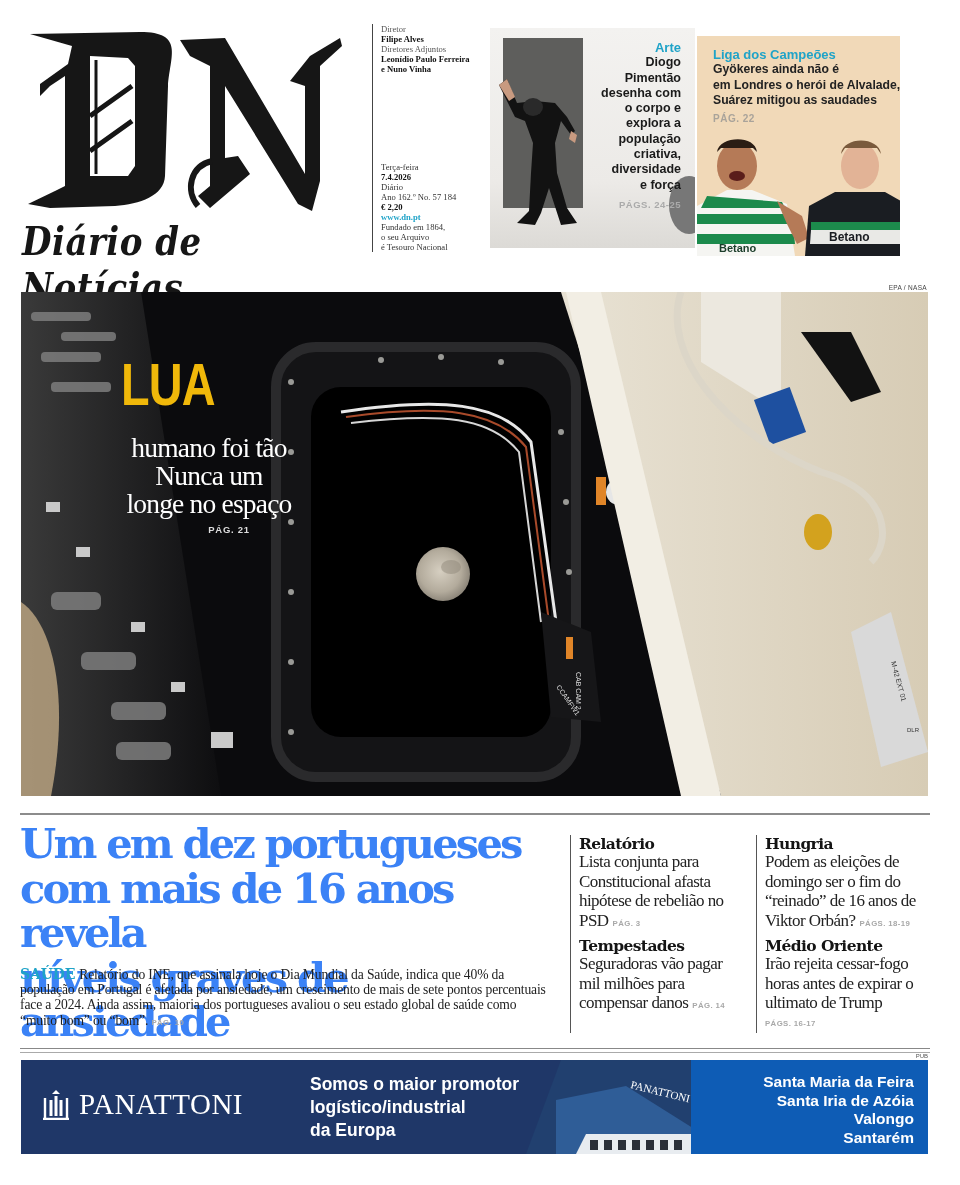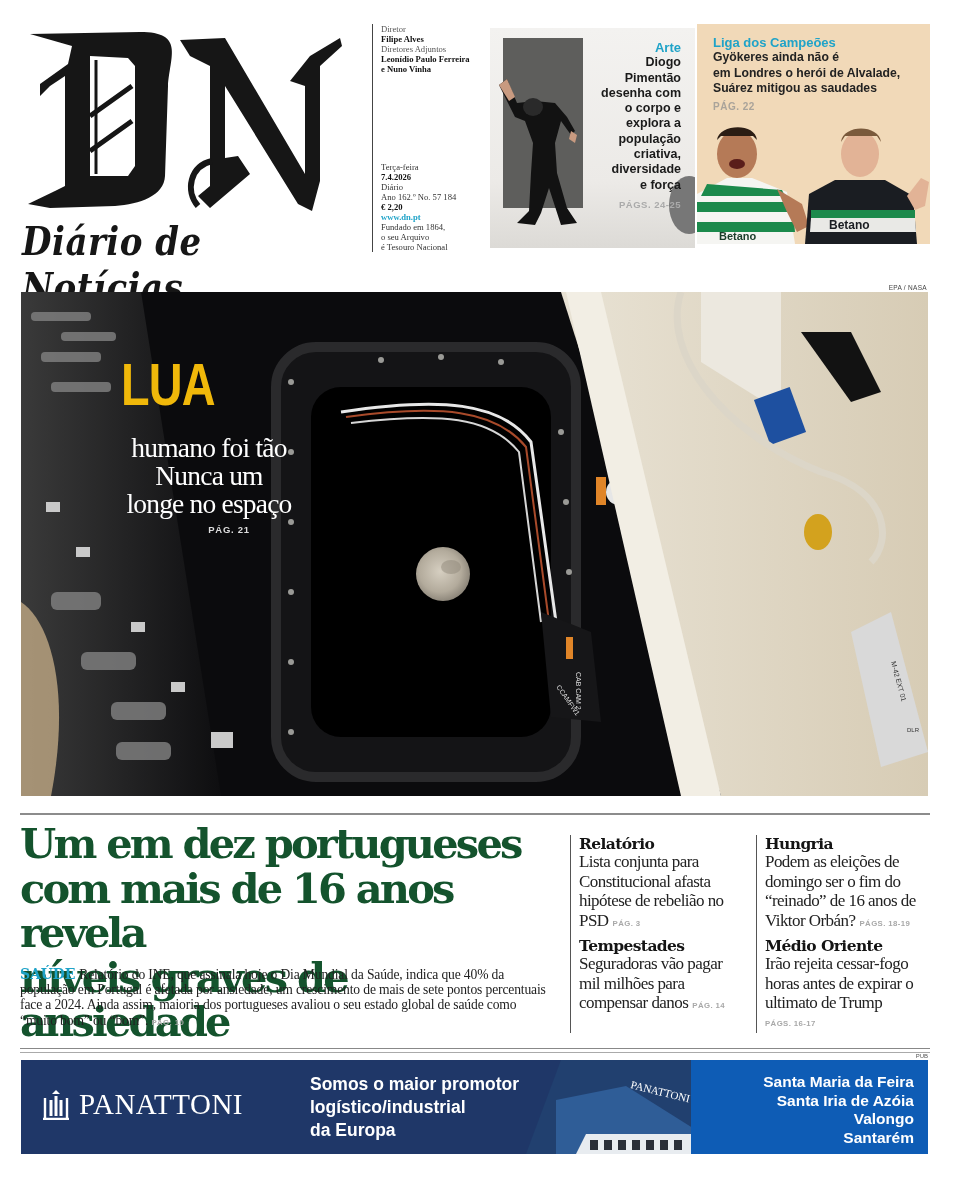--- a/index.html
+++ b/index.html
@@ -23,21 +23,21 @@
   .teaser-arte { position: absolute; left: 490px; top: 28px; width: 205px; height: 220px; overflow: hidden;
                  background: linear-gradient(180deg, #f3f2f0 0%, #eceae7 70%, #dcdad6 100%); }
   .arte-panel { position: absolute; left: 13px; top: 10px; width: 80px; height: 170px; background: #5e5e5c; }
   .arte-figure { position: absolute; left: 5px; top: 45px; width: 110px; height: 160px; }
   .arte-ball { position: absolute; right: -14px; top: 148px; width: 40px; height: 58px; border-radius: 50%; background: #777; }
   .arte-text { position: absolute; right: 14px; top: 12px; width: 120px; text-align: right;
                font-family: "Liberation Sans", sans-serif; font-weight: bold; font-size: 12.5px; line-height: 15.3px; color: #1a1a1a; }
   .arte-text .kicker { color: #1fa3c8; font-size: 13px; }
   .arte-text .pag { color: #aaa; font-size: 9.5px; margin-top: 4px; letter-spacing: 0.5px; }
 
-  .teaser-liga { position: absolute; left: 697px; top: 24px; width: 233px; height: 220px; overflow: hidden; background: #f1d9b8; }
+  .teaser-liga { position: absolute; left: 697px; top: 36px; width: 203px; height: 220px; overflow: hidden; background: #f1d9b8; }
   .liga-text { position: absolute; left: 16px; top: 11px; width: 215px; font-family: "Liberation Sans", sans-serif;
                font-weight: bold; font-size: 12.2px; line-height: 15.3px; color: #222; }
   .liga-text .kicker { color: #1fa3c8; font-size: 13px; }
   .liga-text .pag { color: #a9a39a; font-size: 10px; margin-top: 3px; letter-spacing: 0.5px; }
   .player { position: absolute; bottom: 0; }
 
   
   .photo-credit { position: absolute; right: 33px; top: 284px; font-family: "Liberation Sans", sans-serif; font-size: 6.5px; color: #444; letter-spacing: 0.3px; }
   .cover { position: absolute; left: 21px; top: 292px; width: 907px; height: 504px; overflow: hidden; background: #0c0c0e; }
   .cover svg.bg { position: absolute; left: 0; top: 0; }
@@ -45,21 +45,21 @@
   .lua { display: block; margin-left: 32px; text-align: left; font-family: "Liberation Sans", sans-serif; font-weight: bold; font-size: 60px;
          line-height: 66px; color: #f0b80a; transform: scaleX(0.78); transform-origin: left center; letter-spacing: -1px; }
   .cover-headline { display: block; font-family: "Liberation Serif", serif; font-size: 27.5px; line-height: 28px; color: #fff;
                     letter-spacing: -0.8px; margin-top: 16px; text-align: center; }
   .cover-pag { display: block; font-family: "Liberation Sans", sans-serif; font-weight: bold; font-size: 9.5px; color: #ddd;
                letter-spacing: 0.7px; margin-top: 6px; padding-left: 40px; }
 
   
   .rule-top { position: absolute; left: 20px; top: 813px; width: 910px; height: 2px; background: #8c8c8c; }
   .lead-headline { position: absolute; left: 20px; top: 822px; width: 540px; font-family: "DejaVu Serif", serif; font-weight: bold;
-                   font-size: 41.5px; line-height: 44.5px; letter-spacing: -2.8px; color: #14532d; }
+                   font-size: 41.5px; line-height: 44.5px; letter-spacing: -2.8px; color: #3b82f6; }
   .lead-body { position: absolute; left: 20px; top: 967px; width: 530px; font-family: "Liberation Serif", serif; font-size: 13.6px;
                line-height: 15.2px; color: #222; letter-spacing: -0.15px; }
   .lead-body .kicker { font-family: "DejaVu Serif", serif; font-weight: bold; color: #1fa3c8; font-size: 14px; margin-right: 4px; }
   .pagref { font-family: "Liberation Sans", sans-serif; font-weight: bold; font-size: 7.8px; color: #a8a8a8; letter-spacing: 0.4px; }
 
   
   .briefs-col { position: absolute; top: 835px; width: 175px; padding-left: 8px; border-left: 1px solid #555; height: 198px; }
   .brief { font-family: "Liberation Serif", serif; }
   .brief .kicker { display: block; font-family: "DejaVu Serif", serif; font-weight: bold; font-size: 15.5px; line-height: 17px; letter-spacing: -0.6px; color: #141414; }
   .brief .text { font-size: 17px; line-height: 19.5px; color: #222; letter-spacing: -0.55px; }

